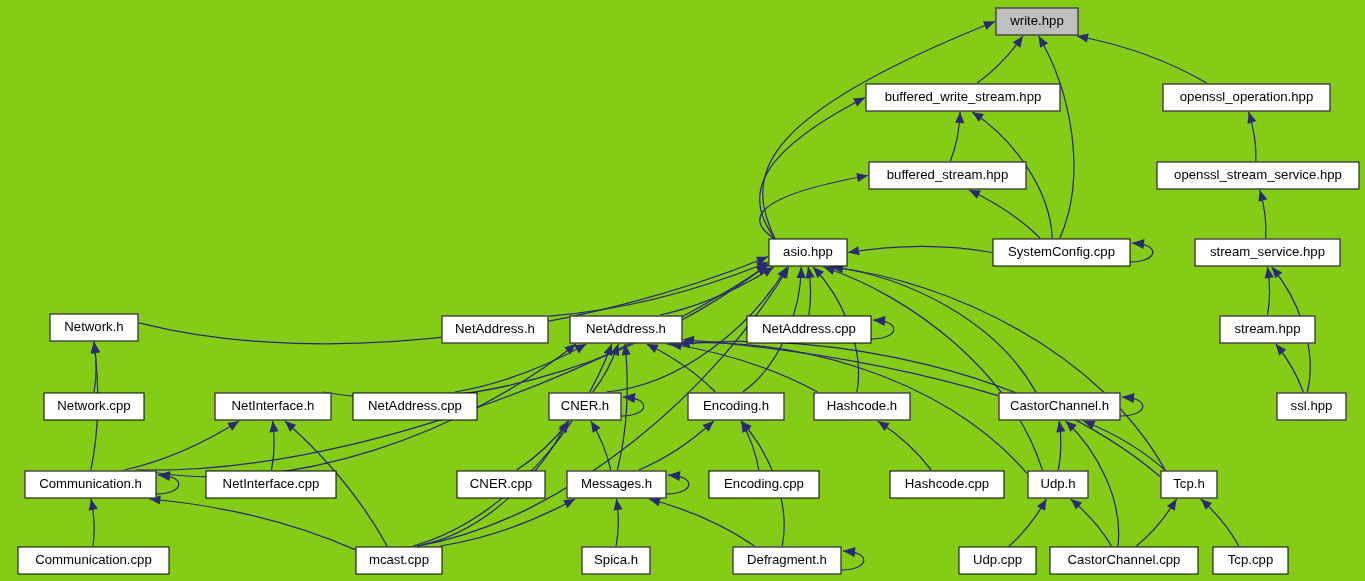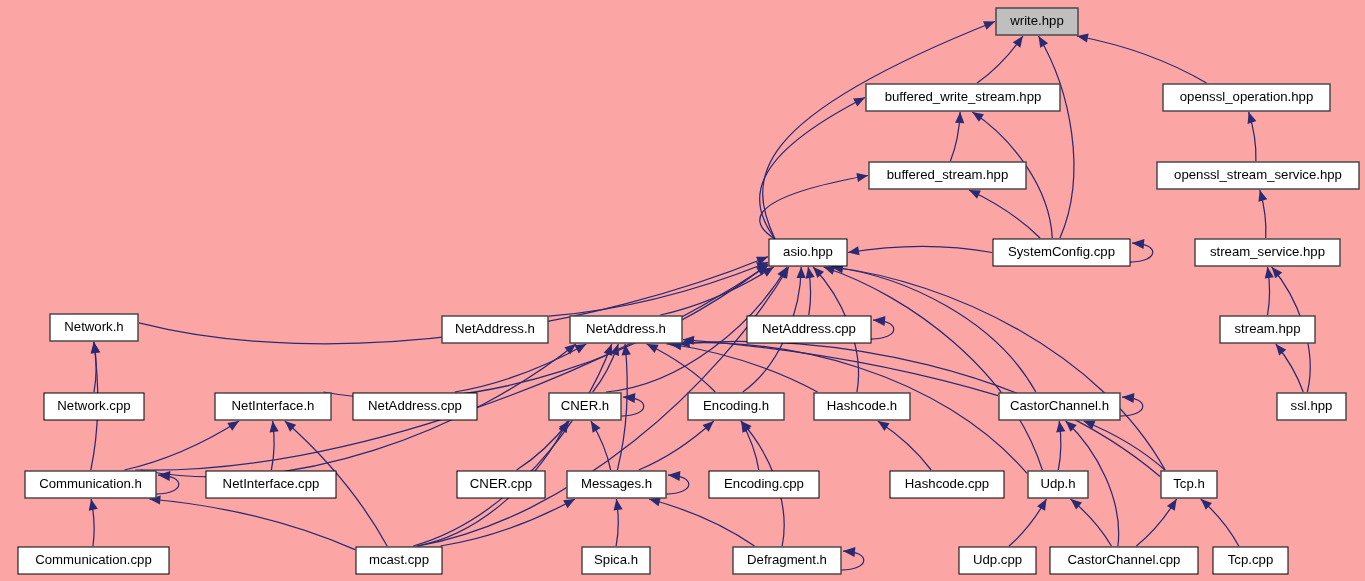--- a/index.html
+++ b/index.html
@@ -4,21 +4,21 @@
 <style>
   html, body {
     margin: 0;
     padding: 0;
     background: #ffffff;
   }
   #graph-root {
     position: relative;
     width: 1365px;
     height: 581px;
-    background: #fca5a5;
+    background: #84cc16;
     font-family: "Liberation Sans", sans-serif;
     overflow: hidden;
   }
   svg.graph-canvas {
     position: absolute;
     left: 0;
     top: 0;
     width: 1365px;
     height: 581px;
     display: block;

